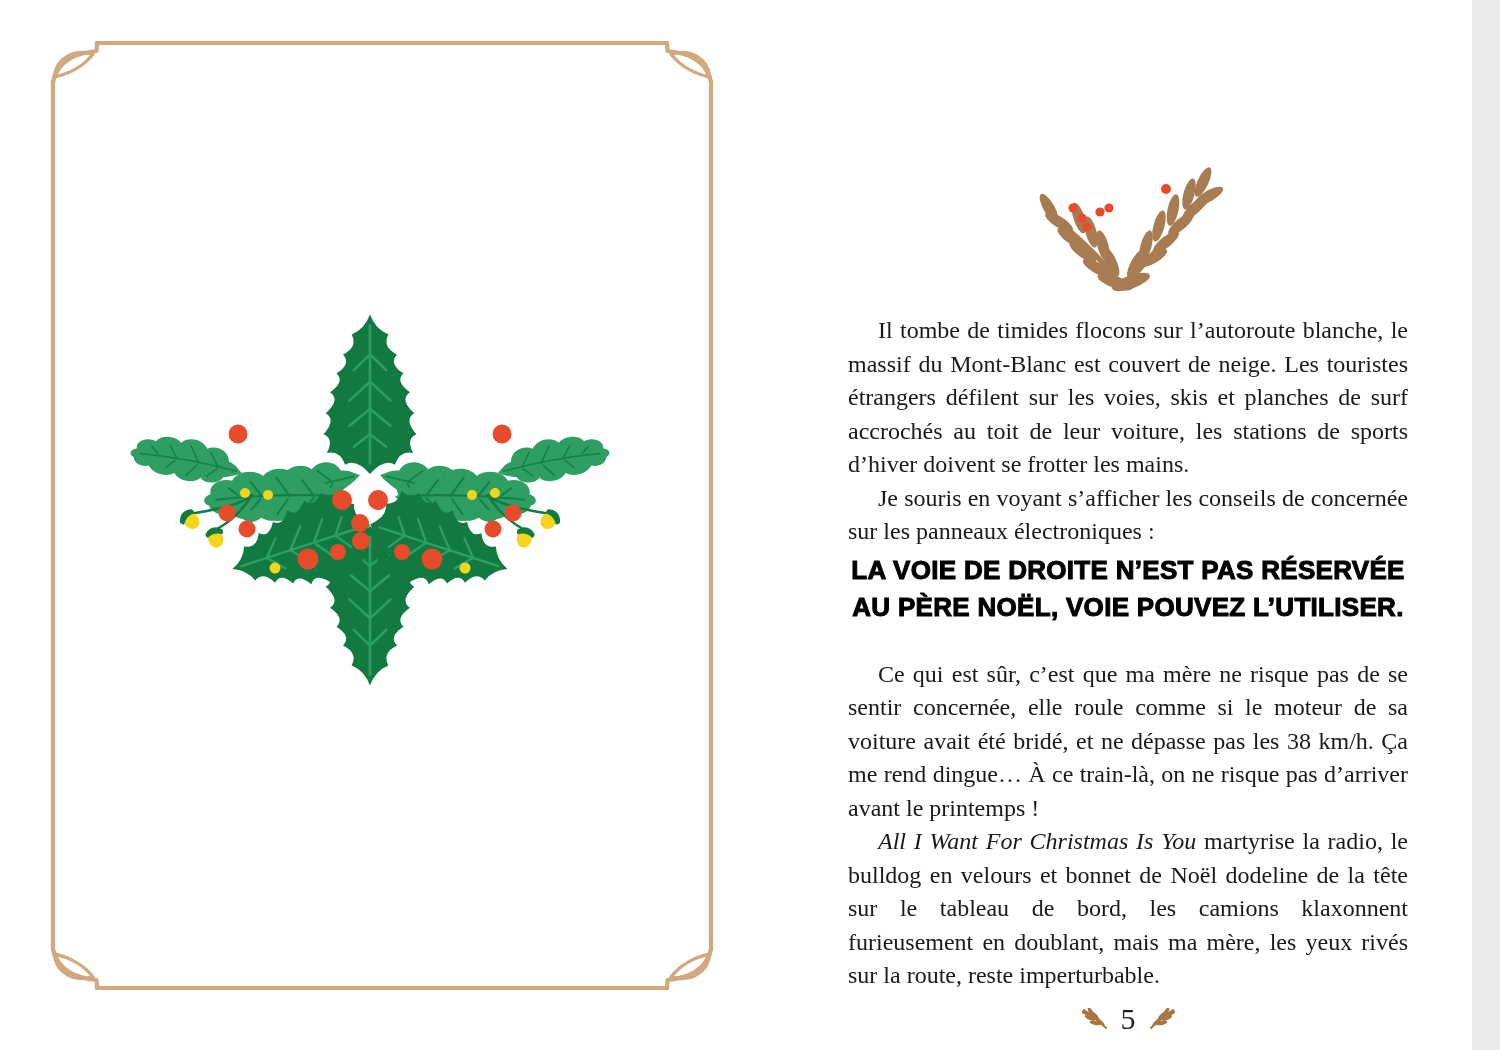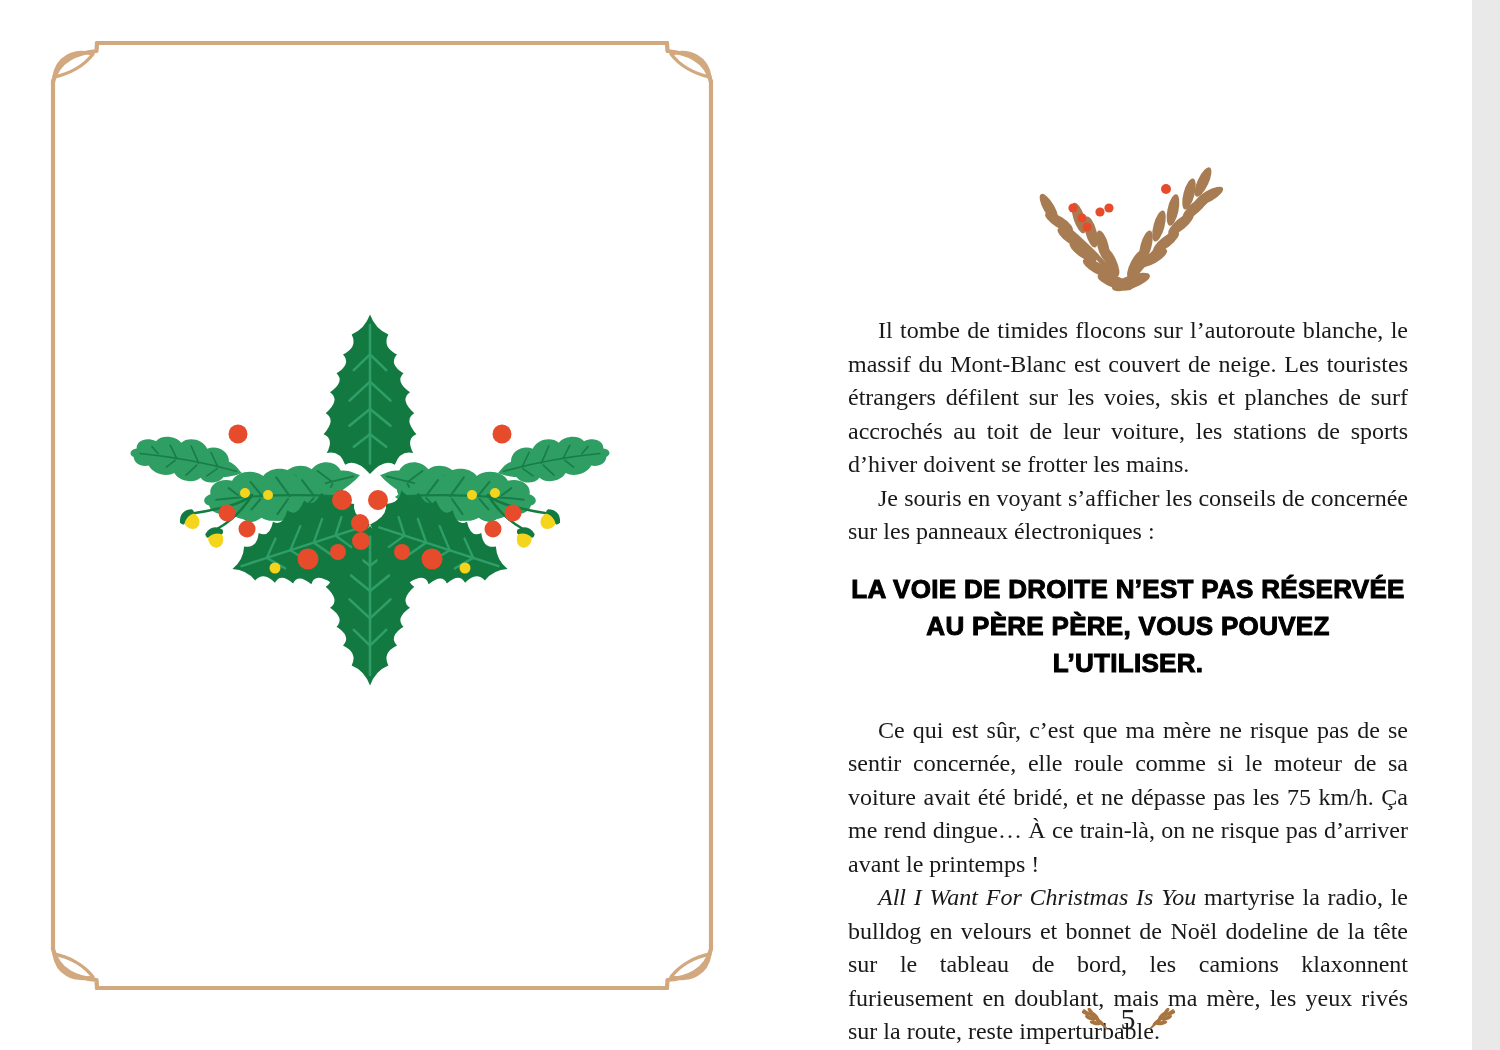--- a/index.html
+++ b/index.html
@@ -8,21 +8,21 @@
   
   .frame-svg{position:absolute;left:0;top:0;}
   .ornament-svg{position:absolute;left:90px;top:310px;}
   
   .right-col{position:absolute;left:848px;top:0;width:560px;height:1050px;}
   .twig{position:relative;width:250px;height:140px;margin:158px auto 0;}
   .body-text{margin:0;font-size:24px;line-height:33.5px;text-align:justify;
              hyphens:auto;-webkit-hyphens:auto;}
   .body-text.first{margin-top:16px;}
   .indent{text-indent:30px;}
-  .notice{margin:22px 0 32px;text-align:center;
+  .notice{margin:3px 0 32px;text-align:center;
           font-family:"Liberation Sans",sans-serif;font-weight:700;
           font-size:26px;line-height:37px;color:#000;
           letter-spacing:0.3px;-webkit-text-stroke:1px #000;}
   .folio{position:absolute;left:848px;bottom:16px;width:560px;
          display:flex;align-items:center;justify-content:center;gap:13px;}
   .folio .num{font-size:30px;line-height:30px;color:#1f1f1f;}
   .sprig{display:block;}
   em{}
 </style>
 </head>
@@ -170,24 +170,24 @@
         <circle cx="106" cy="50" r="4.6"></circle>
           <circle cx="163" cy="31" r="5"></circle>
       </g>
     </svg>
 
     <p class="body-text indent first">Il tombe de timides flocons sur l’autoroute blanche, le massif du Mont-Blanc est couvert de neige. Les touristes étrangers défilent sur les voies, skis et planches de surf accrochés au toit de leur voiture, les stations de sports d’hiver doivent se frotter les mains.</p>
     <p class="body-text indent">Je souris en voyant s’afficher les conseils de concernée sur les panneaux électroniques :</p>
 
     <div class="notice">
       <div>LA VOIE DE DROITE N’EST PAS RÉSERVÉE</div>
-      <div>AU PÈRE PÈRE, VOUS POUVEZ L’UTILISER.</div>
+      <div>AU PÈRE NOËL, VOIE POUVEZ L’UTILISER.</div>
     </div>
 
-    <p class="body-text indent">Ce qui est sûr, c’est que ma mère ne risque pas de se sentir concernée, elle roule comme si le moteur de sa voiture avait été bridé, et ne dépasse pas les 75 km/h. Ça me rend dingue… À ce train-là, on ne risque pas d’arriver avant le printemps !</p>
+    <p class="body-text indent">Ce qui est sûr, c’est que ma mère ne risque pas de se sentir concernée, elle roule comme si le moteur de sa voiture avait été bridé, et ne dépasse pas les 38 km/h. Ça me rend dingue… À ce train-là, on ne risque pas d’arriver avant le printemps !</p>
     <p class="body-text indent"><em>All I Want For Christmas Is You</em><span> martyrise la radio, le bulldog en velours et bonnet de Noël dodeline de la tête sur le tableau de bord, les camions klaxonnent furieusement en doublant, mais ma mère, les yeux rivés sur la route, reste imperturbable.</span></p>
   </section>
 
   <div class="folio">
     <svg class="sprig" width="26" height="22" viewBox="0 0 26 22" aria-hidden="true">
       <g transform="translate(26,0) scale(-1,1)">
         <path d="M2,20 C8,14 16,8 24,2" stroke="#a8743f" stroke-width="2" fill="none" stroke-linecap="round"></path>
         <g fill="#a8743f">
           <ellipse cx="8" cy="14" rx="5.5" ry="2" transform="rotate(-38 8 14)"></ellipse>
           <ellipse cx="13" cy="15" rx="5.5" ry="2" transform="rotate(-12 13 15)"></ellipse>

